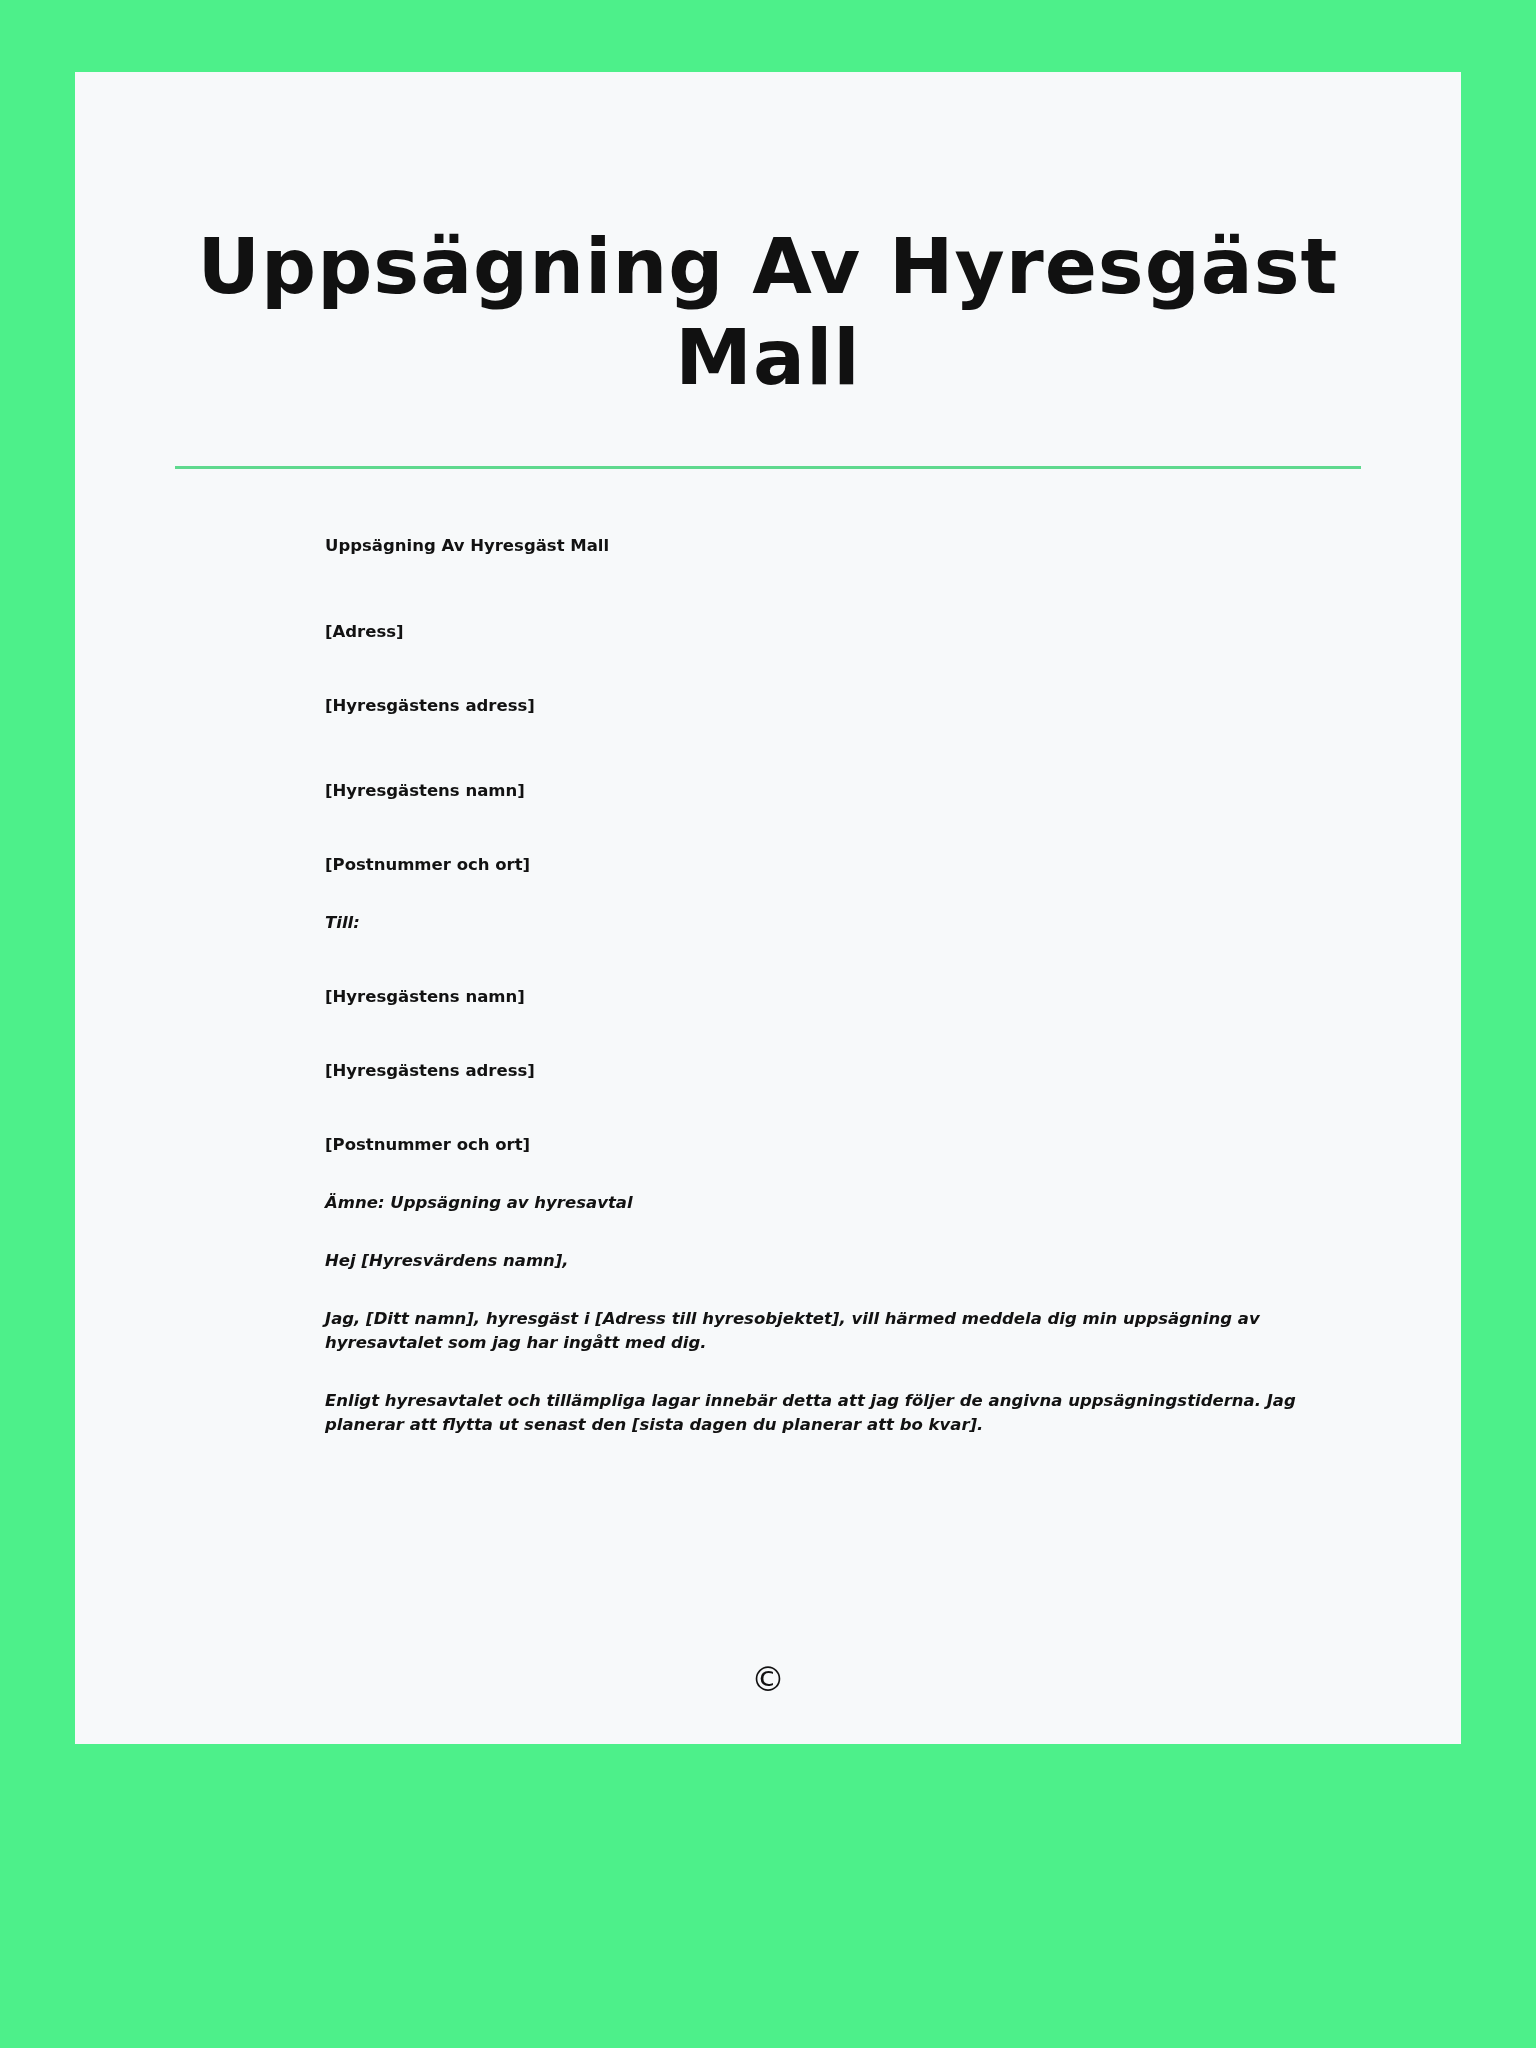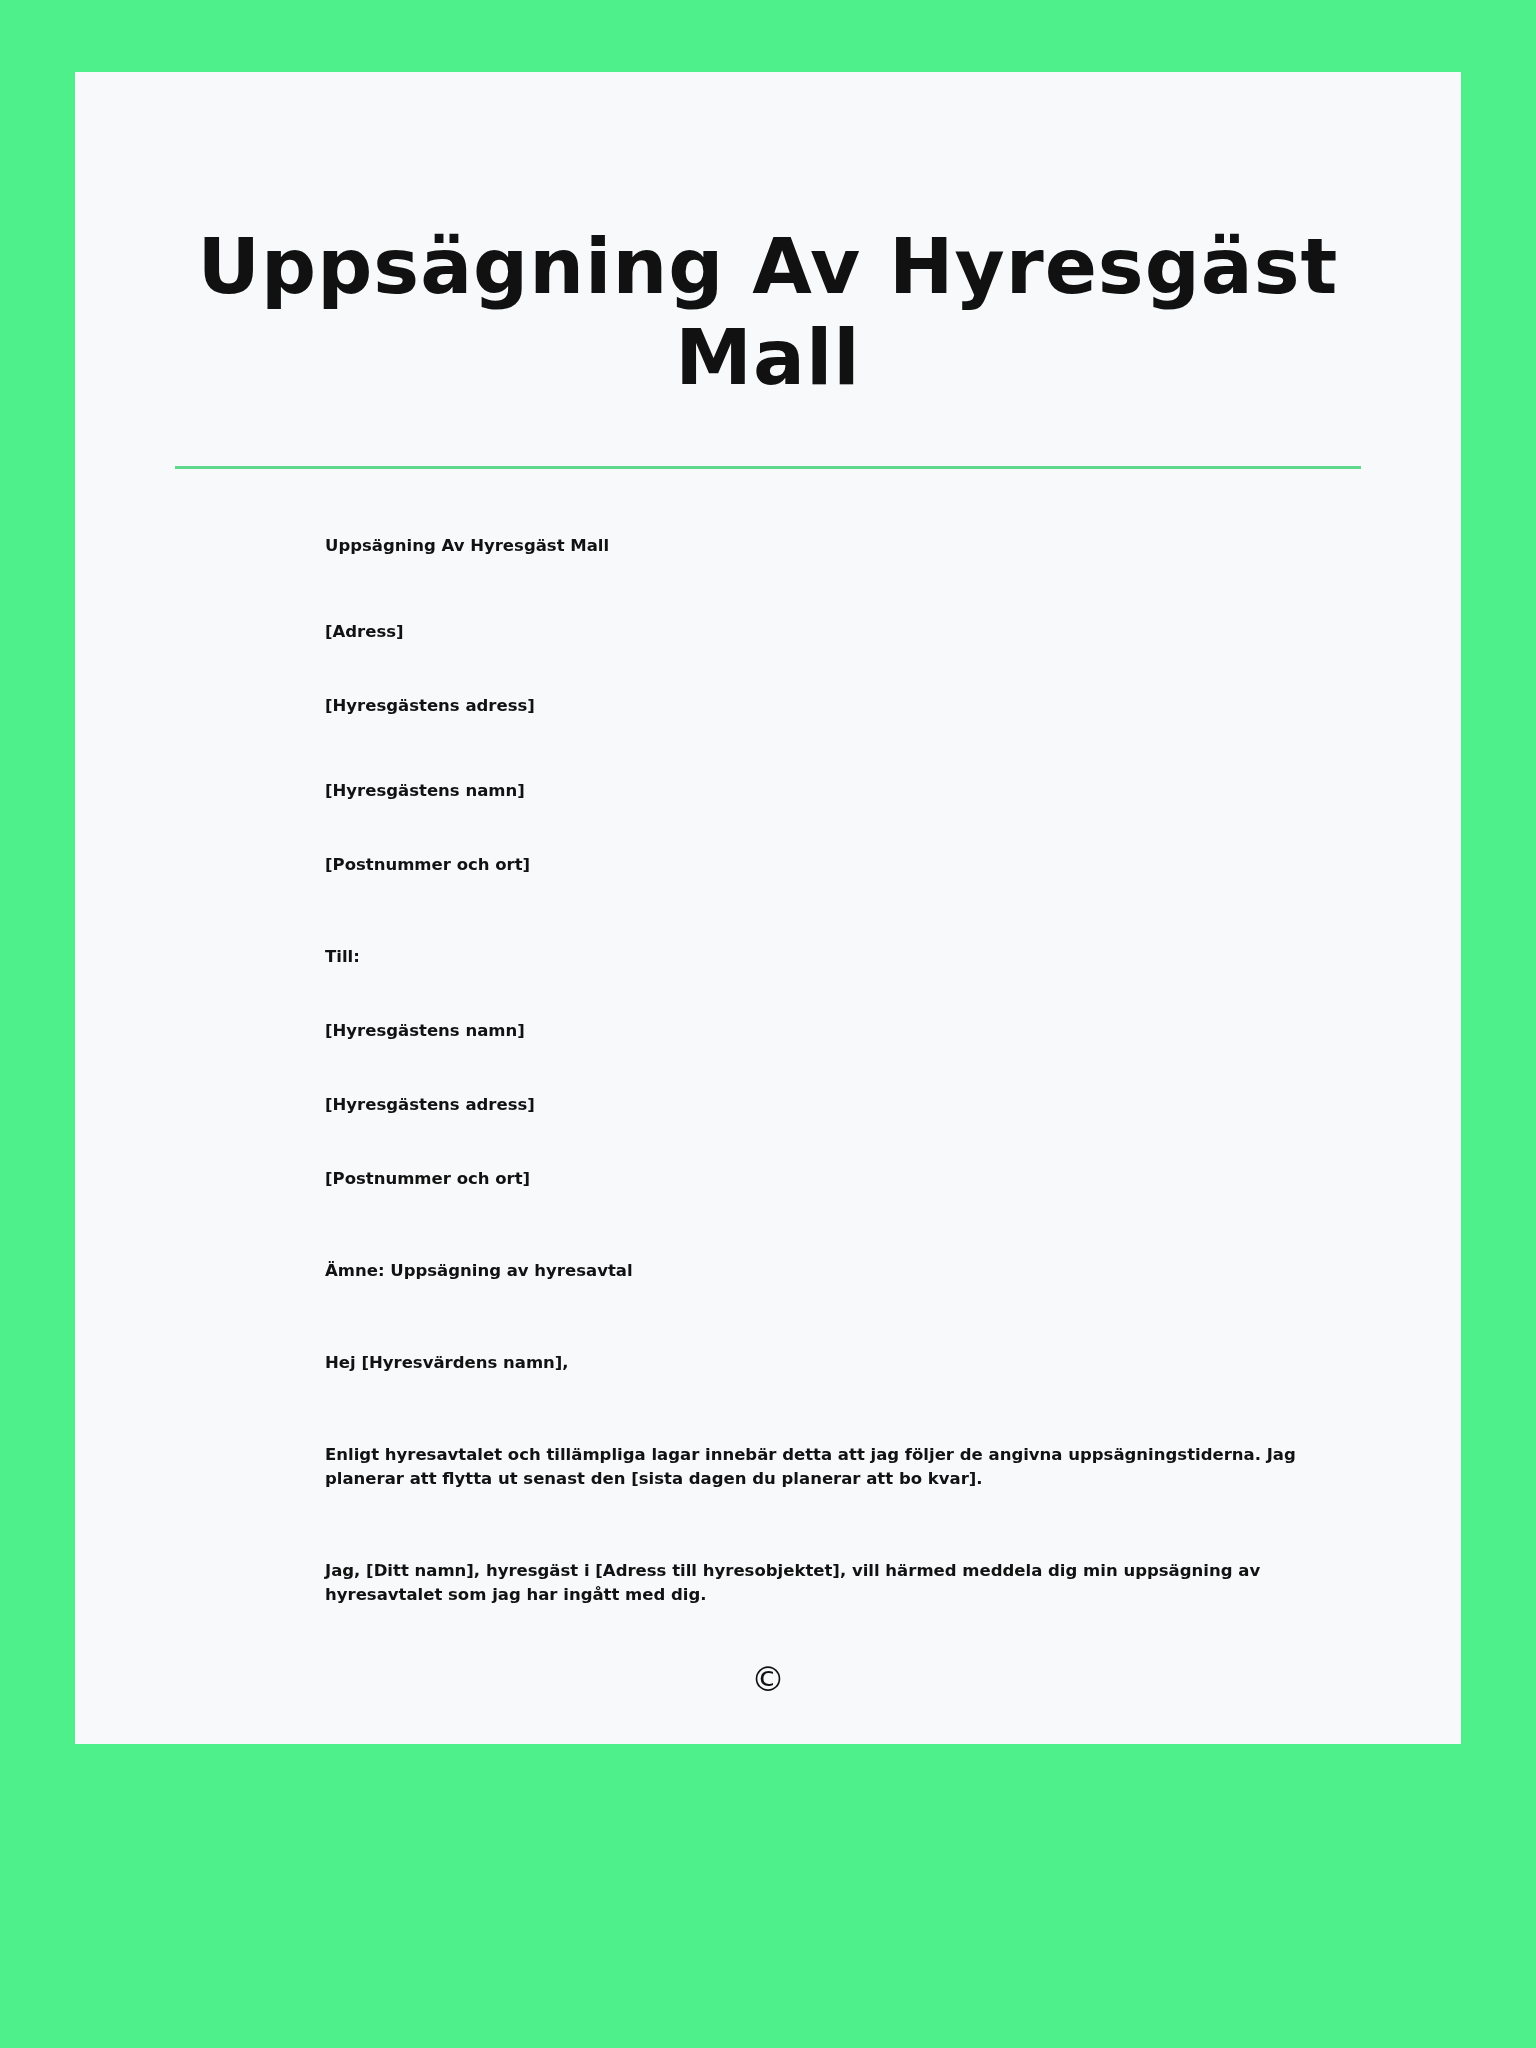--- a/index.html
+++ b/index.html
@@ -47,21 +47,21 @@
     font-weight: bold;
     font-size: 16.5px;
     line-height: 1.45;
     color: #121212;
     margin: 0 0 0 250px;
     width: 1010px;
   }
   .gap-lg { margin-top: 62px; }
   .gap-md { margin-top: 50px; }
   .gap-sm { margin-top: 27px; }
-  .gap-xl { margin-top: 68px; }
+  .gap-xl { margin-top: 34px; font-style: italic; }
   .copyright {
     position: absolute;
     left: 0;
     right: 0;
     bottom: 48px;
     text-align: center;
     font-size: 34px;
     line-height: 1;
     color: #111111;
     font-family: "DejaVu Sans", sans-serif;
@@ -95,21 +95,21 @@
     <p class="doc-line gap-md">[Hyresgästens namn]</p>
 
     <p class="doc-line gap-md">[Hyresgästens adress]</p>
 
     <p class="doc-line gap-md">[Postnummer och ort]</p>
 
     <p class="doc-line gap-xl">Ämne: Uppsägning av hyresavtal</p>
 
     <p class="doc-line gap-xl">Hej [Hyresvärdens namn],</p>
 
+    <p class="doc-line gap-xl">Jag, [Ditt namn], hyresgäst i [Adress till hyresobjektet], vill härmed meddela dig min uppsägning av hyresavtalet som jag har ingått med dig.</p>
+
     <p class="doc-line gap-xl">Enligt hyresavtalet och tillämpliga lagar innebär detta att jag följer de angivna uppsägningstiderna. Jag planerar att flytta ut senast den [sista dagen du planerar att bo kvar].</p>
-
-    <p class="doc-line gap-xl">Jag, [Ditt namn], hyresgäst i [Adress till hyresobjektet], vill härmed meddela dig min uppsägning av hyresavtalet som jag har ingått med dig.</p>
 
   </div>
 
   <div class="copyright">©</div>
 
 </div>
 
 </body></html>

